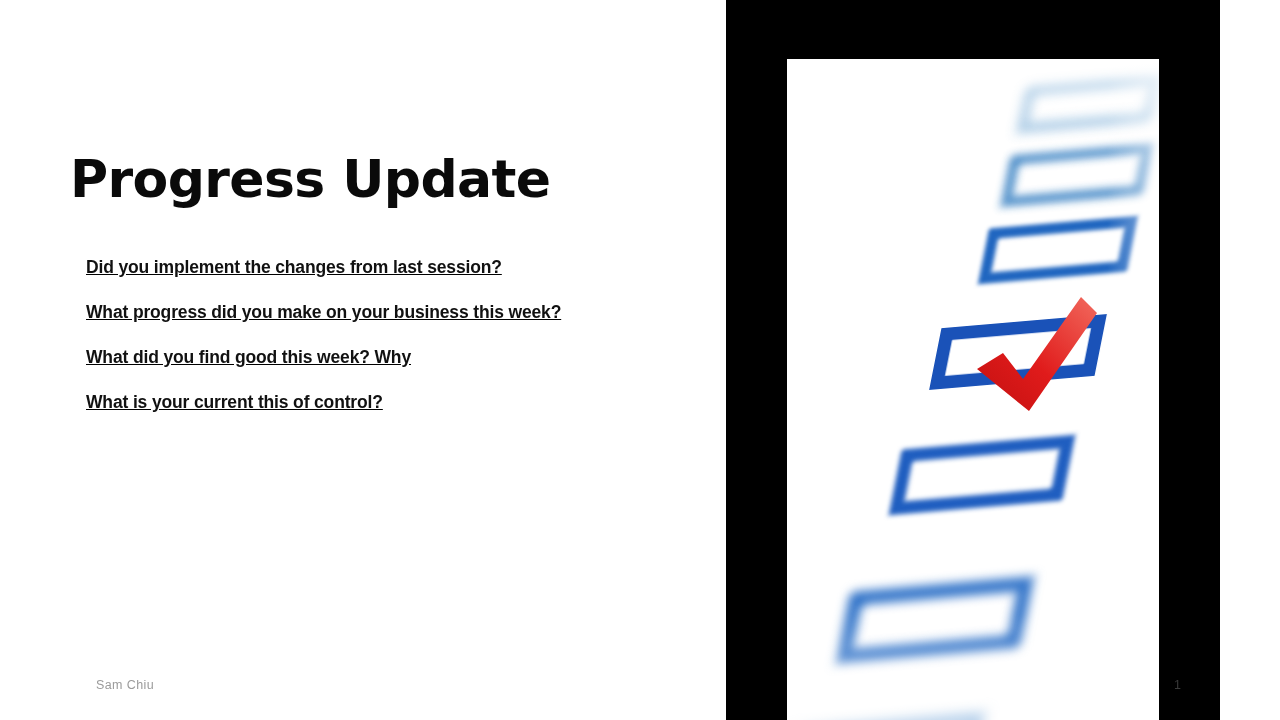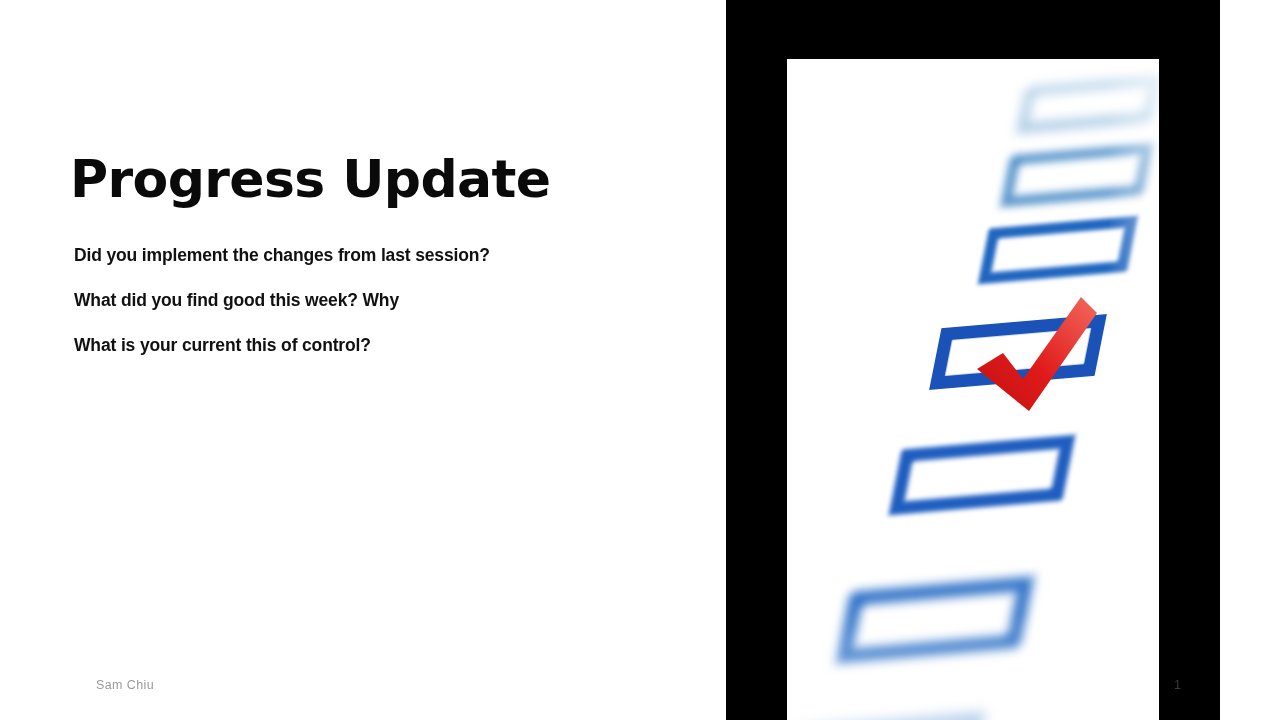--- a/index.html
+++ b/index.html
@@ -38,22 +38,23 @@
     line-height: 1.12;
     white-space: nowrap;
   }
 
   #body-list {
     position: absolute;
     left: 70px;
     top: 239px;
     width: 600px;
     list-style: none;
-    margin: 4px;
+    margin: 16px;
     padding: 0;
+    text-decoration: underline;
   }
   #body-list li {
     font-family: "Liberation Sans", sans-serif;
     font-size: 17.5px;
     font-weight: 700;
     color: #111111;
     height: 45px;
     line-height: 24px;
     white-space: nowrap;
     letter-spacing: -0.15px;
@@ -195,20 +196,21 @@
 <body>
 
 <div id="slide">
 
   <div id="text-col">
 
     <div id="slide-title">Progress Update</div>
 
     <ul id="body-list">
       <li>Did you implement the changes from last session?</li>
+      <li>What progress did you make on your business this week?</li>
       <li>What did you find good this week? Why</li>
       <li>What is your current this of control?</li>
     </ul>
 
     <div id="footer-name">Sam Chiu</div>
   </div>
 
   <div id="image-panel">
 
     <div id="photo">

